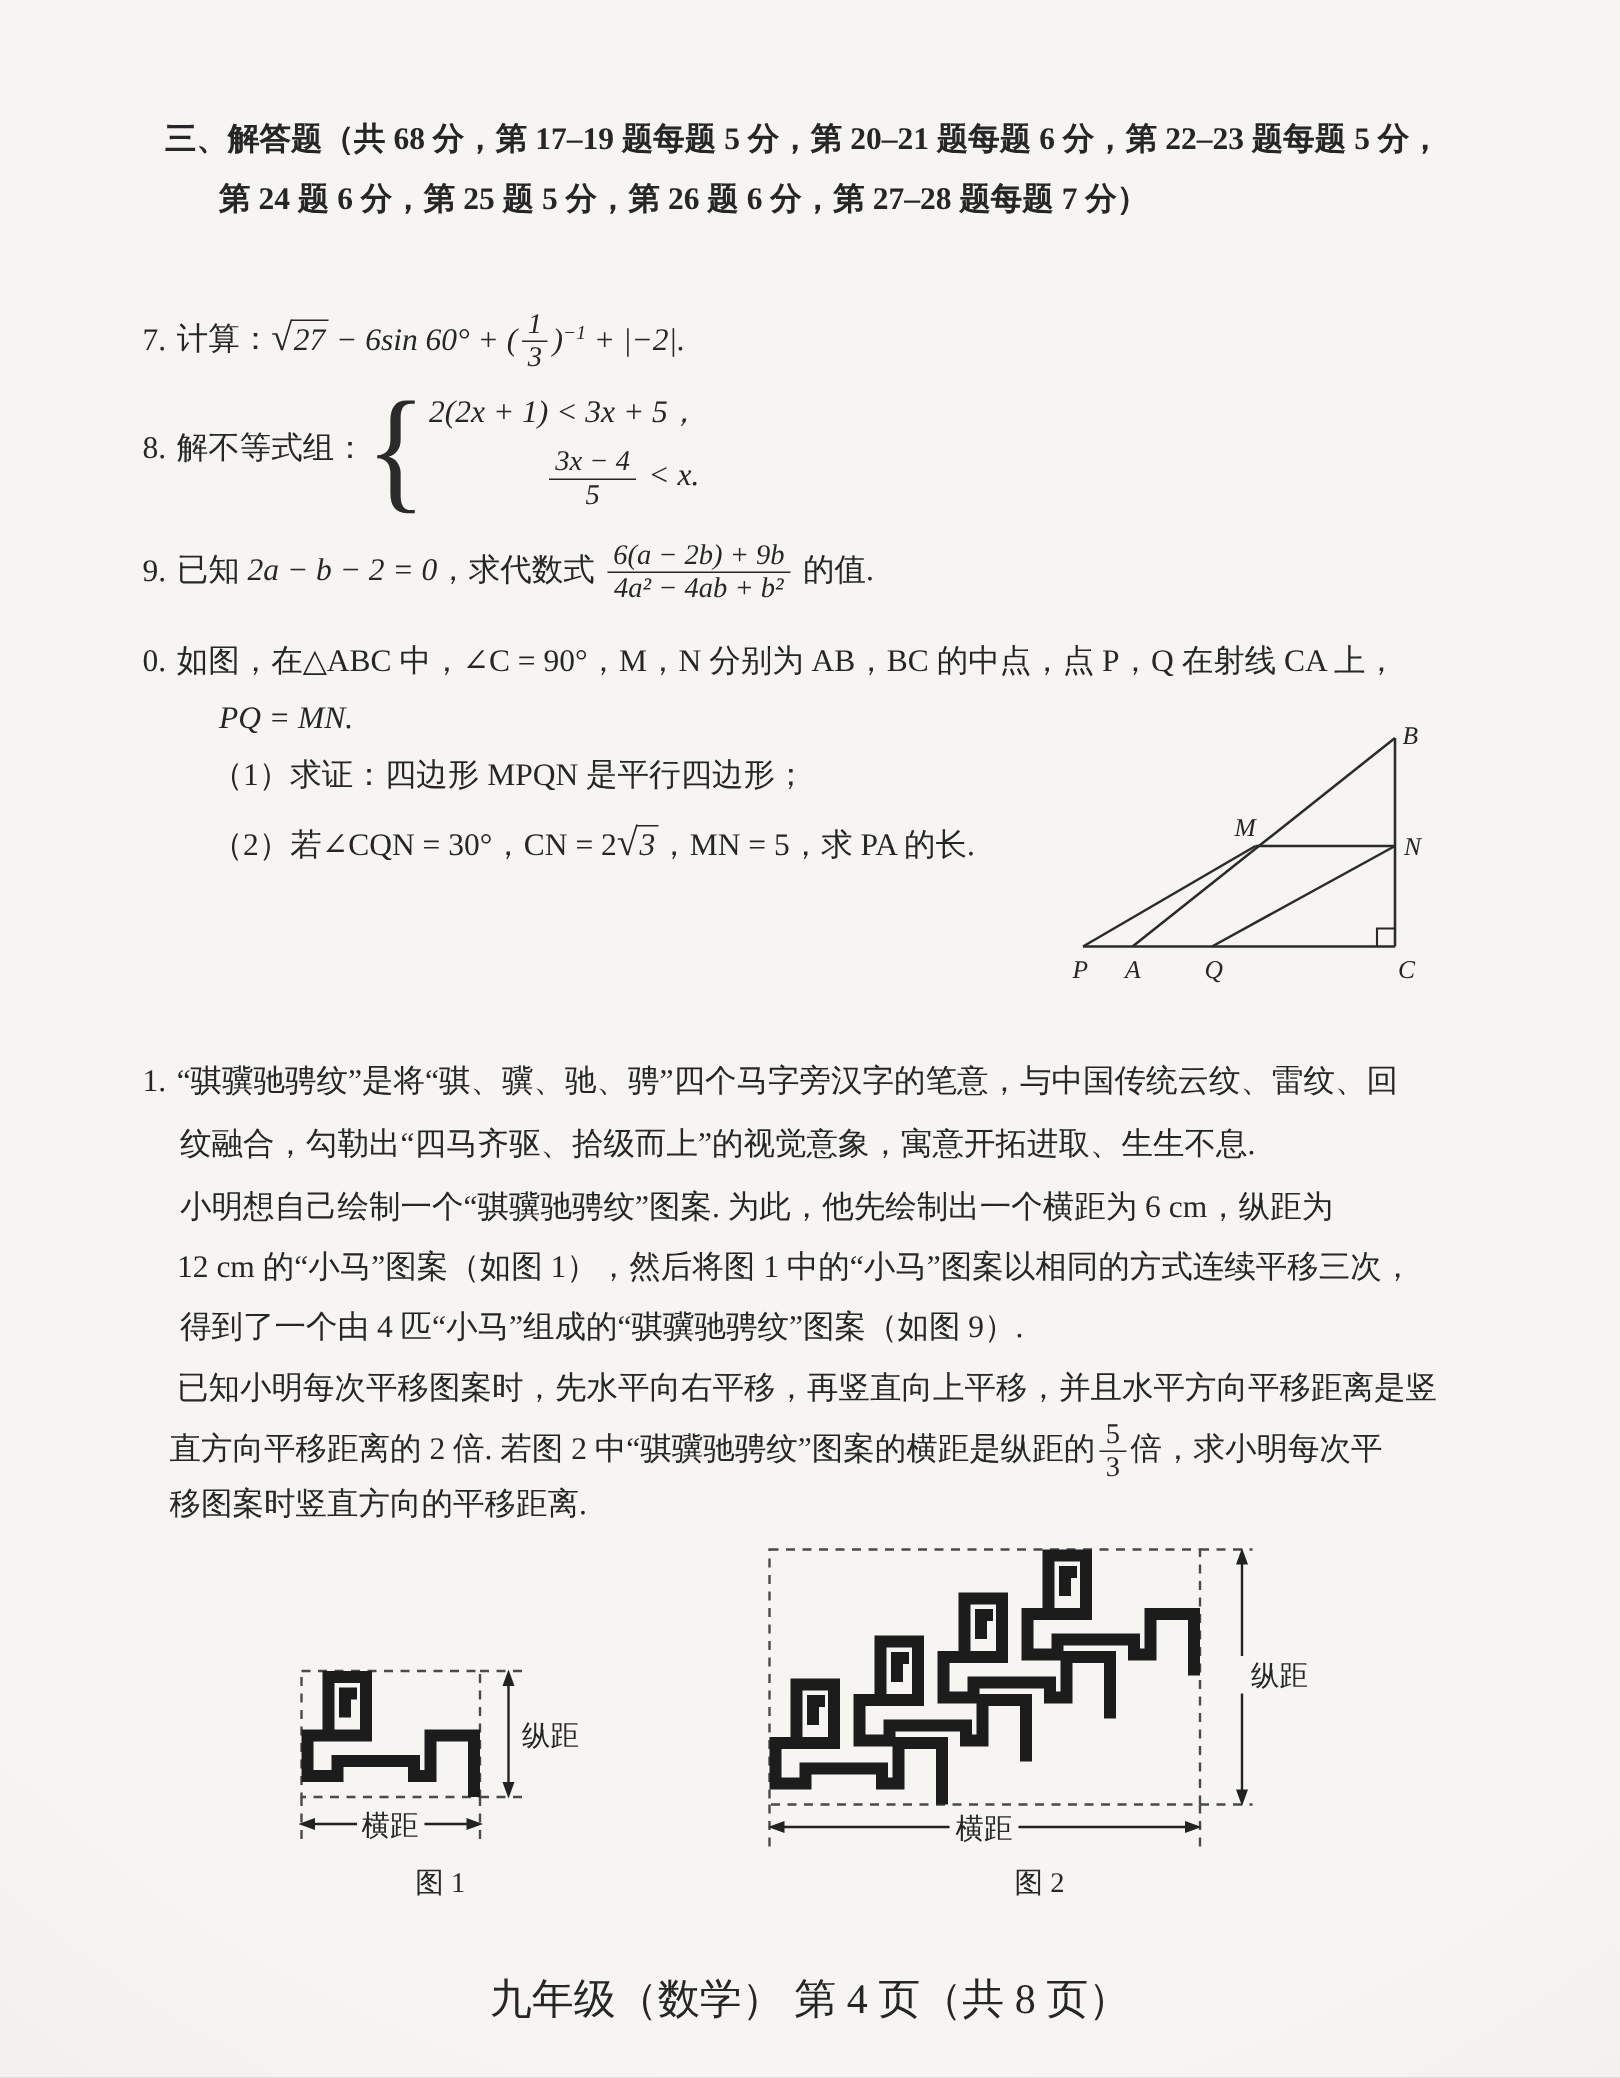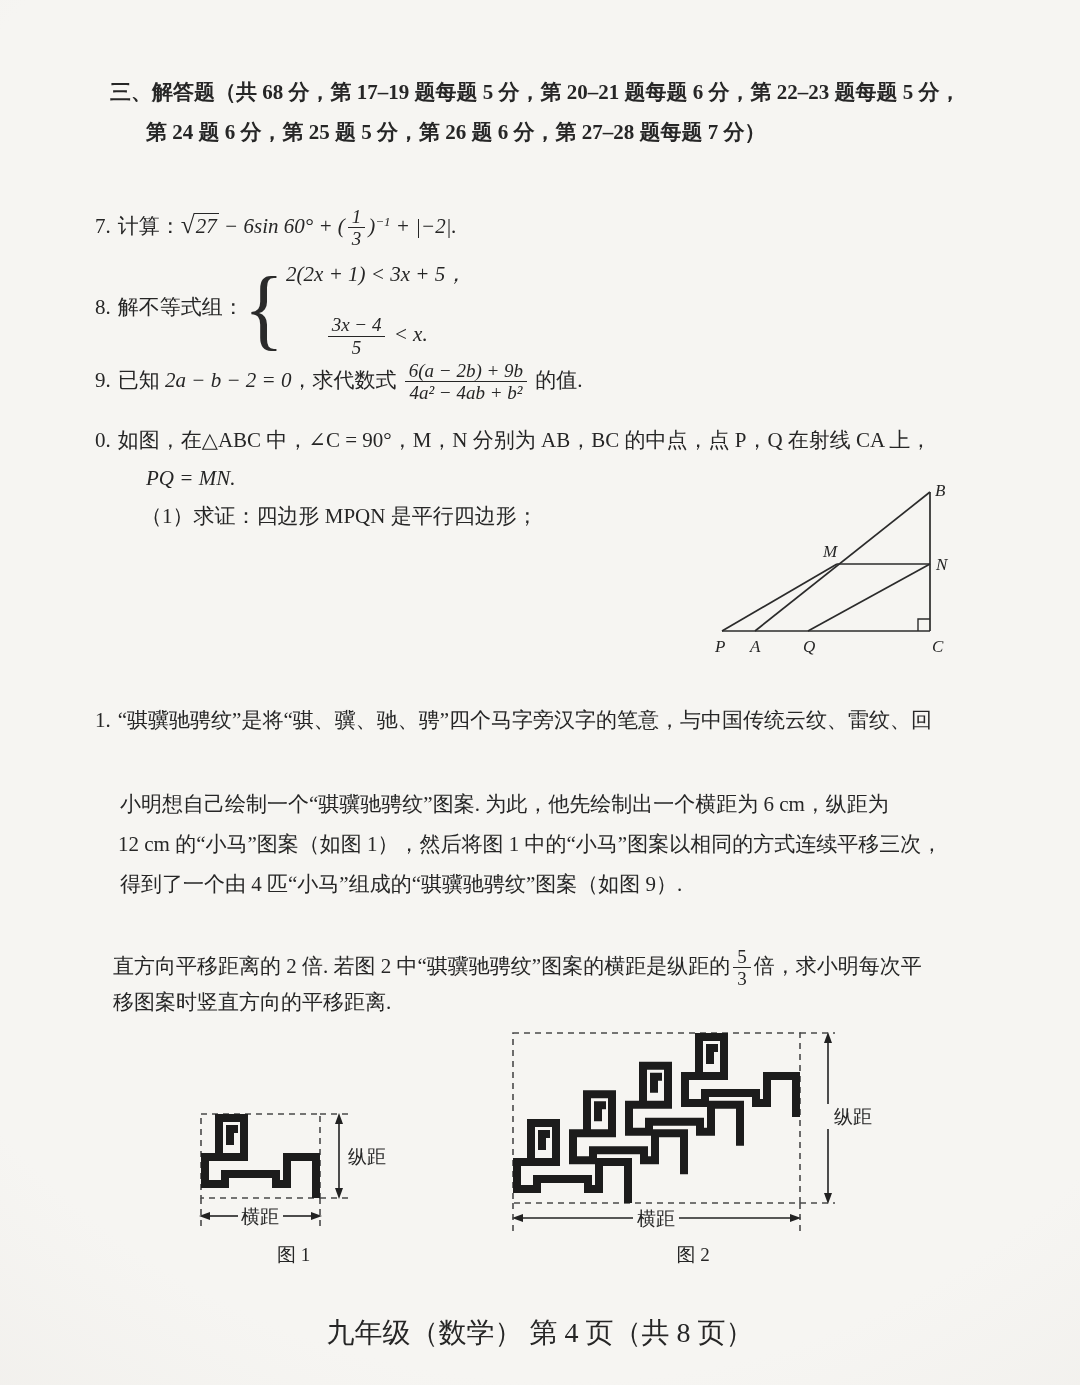--- a/index.html
+++ b/index.html
@@ -26,21 +26,21 @@
   .frac .fd{padding:0 4px;}
   .frac.small{font-size:19px;}
   
   .sqrt{white-space:nowrap;}
   .sqrt .rsign{font-size:1.22em;margin-right:-1px;}
   .sqrt .rbar{border-top:1.7px solid #262626;padding:0 2px;}
   
   .sys{display:inline-flex;align-items:center;vertical-align:middle;}
   .brace{font-size:84px;font-weight:400;line-height:0.9;
          transform:scaleY(1.08);margin-right:2px;color:#2a2a2a;}
-  .syscol{display:inline-flex;flex-direction:column;gap:26px;align-items:center;}
+  .syscol{display:inline-flex;flex-direction:column;gap:9px;align-items:flex-end;}
   .caption{font-size:19px;text-align:center;}
   svg text{font-family:"Liberation Serif","DejaVu Serif",serif;fill:#262626;}
   svg .vlab{font-size:19px;}
   svg .vtx{font-size:17px;font-style:italic;}
 </style>
 </head>
 <body>
 
 <div class="page">
 
@@ -72,20 +72,23 @@
         <span class="fn">6(a − 2b) + 9b</span>
         <span class="fd">4a² − 4ab + b²</span>
       </span><span> 的值.</span>
   </div>
 
   <div class="abs t" style="left:95px;top:426px">
     <span class="pnum">0.</span><span>如图，在△ABC 中，∠C = 90°，M，N 分别为 AB，BC 的中点，点 P，Q 在射线 CA 上，</span>
   </div>
   <div class="abs t mi" style="left:146px;top:464px">PQ = MN.</div>
   <div class="abs t" style="left:141px;top:502px">（1）求证：四边形 MPQN 是平行四边形；</div>
+  <div class="abs t" style="left:141px;top:545px">
+    <span>（2）若∠CQN = 30°，CN = 2</span><span class="sqrt mi"><span class="rsign">√</span><span class="rbar">3</span></span><span>，MN = 5，求 PA 的长.</span>
+  </div>
 
   <svg class="abs" style="left:690px;top:478px" width="270" height="195" viewBox="0 0 270 195">
     <g stroke="#2b2b2b" stroke-width="1.7" fill="none">
       <line x1="32" y1="153" x2="240" y2="153"></line>
       <line x1="240" y1="14" x2="240" y2="153"></line>
       <line x1="65" y1="153" x2="240" y2="14"></line>
       <line x1="32" y1="153" x2="147" y2="86"></line>
       <line x1="147" y1="86" x2="240" y2="86"></line>
       <line x1="118" y1="153" x2="240" y2="86"></line>
       <polyline points="228,153 228,141 240,141" stroke-width="1.4"></polyline>
@@ -95,23 +98,25 @@
     <text class="vtx" x="246" y="92">N</text>
     <text class="vtx" x="25" y="174">P</text>
     <text class="vtx" x="60" y="174">A</text>
     <text class="vtx" x="113" y="174">Q</text>
     <text class="vtx" x="242" y="174">C</text>
   </svg>
 
   <div class="abs t" style="left:95px;top:706px">
     <span class="pnum">1.</span><span>“骐骥驰骋纹”是将“骐、骥、驰、骋”四个马字旁汉字的笔意，与中国传统云纹、雷纹、回</span>
   </div>
+  <div class="abs t" style="left:120px;top:748px">纹融合，勾勒出“四马齐驱、拾级而上”的视觉意象，寓意开拓进取、生生不息.</div>
   <div class="abs t" style="left:120px;top:790px">小明想自己绘制一个“骐骥驰骋纹”图案. 为此，他先绘制出一个横距为 6 cm，纵距为</div>
   <div class="abs t" style="left:118px;top:830px">12 cm 的“小马”图案（如图 1），然后将图 1 中的“小马”图案以相同的方式连续平移三次，</div>
   <div class="abs t" style="left:120px;top:870px">得到了一个由 4 匹“小马”组成的“骐骥驰骋纹”图案（如图 9）.</div>
+  <div class="abs t" style="left:118px;top:911px">已知小明每次平移图案时，先水平向右平移，再竖直向上平移，并且水平方向平移距离是竖</div>
   <div class="abs t" style="left:113px;top:946px">
     <span>直方向平移距离的 2 倍. 若图 2 中“骐骥驰骋纹”图案的横距是纵距的</span><span class="frac small">
         <span class="fn">5</span>
         <span class="fd">3</span>
       </span><span>倍，求小明每次平</span>
   </div>
   <div class="abs t" style="left:113px;top:988px">移图案时竖直方向的平移距离.</div>
 
   <svg class="abs" style="left:186px;top:1102px" width="215" height="138" viewBox="0 0 215 138">
     <defs>

